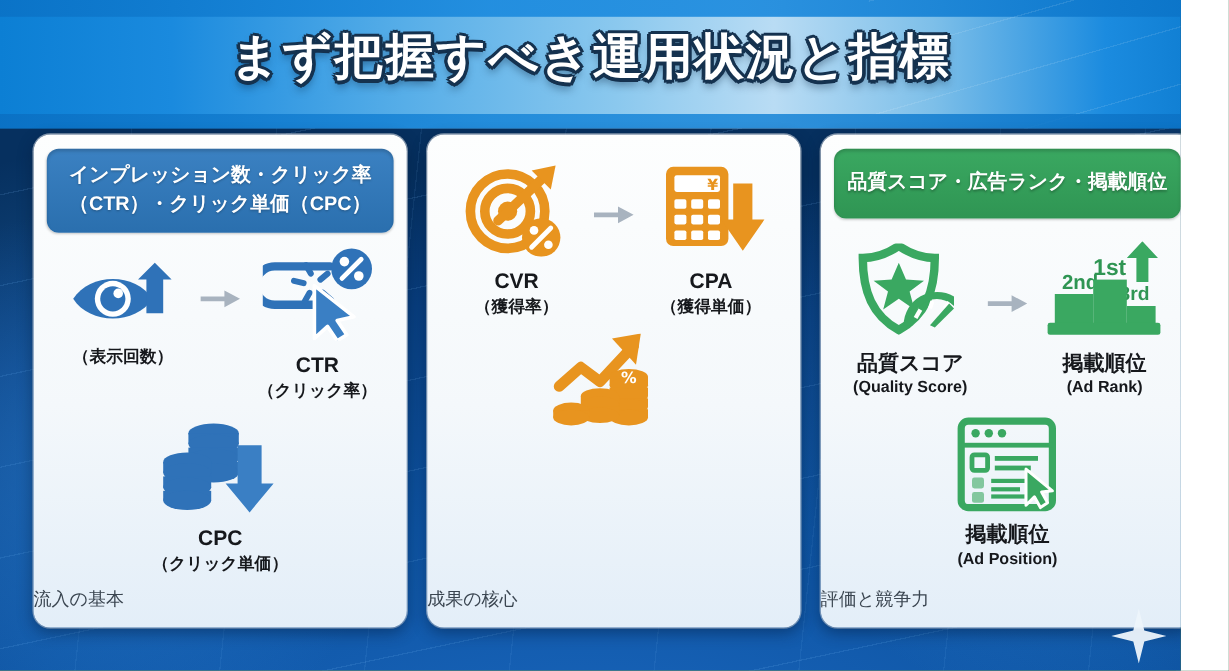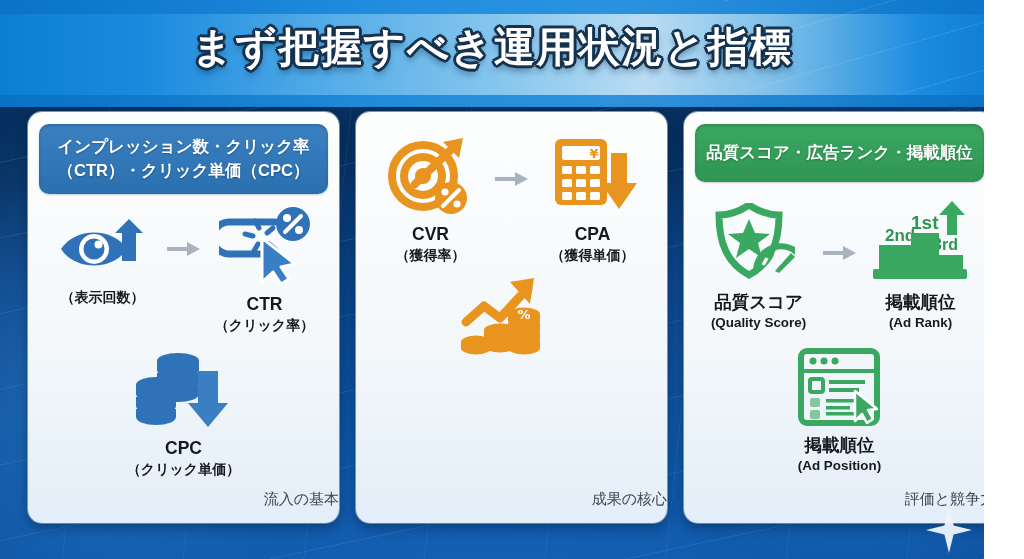--- a/index.html
+++ b/index.html
@@ -126,21 +126,21 @@
   .arrow-wrap { padding-top: 38px; width: 36px; display:flex; justify-content:center; }
 
   .row-bottom {
     margin-top: 14px; text-align: center; width: 100%;
     display: flex; flex-direction: column; align-items: center;
   }
   .row-bottom .icon-box { height: 84px; }
 
   .card-footer {
     position: absolute; left: 0; right: 0; bottom: 14px;
-    text-align: right;
+    text-align: left;
     font-size: 15px; color: #3a4550; font-weight: 400;
   }
 
   
   .sparkle {
     position: absolute; right: 12px; bottom: 6px;
     width: 46px; height: 46px;
     background: #eef5fb;
     clip-path: polygon(50% 0%, 60% 40%, 100% 50%, 60% 60%, 50% 100%, 40% 60%, 0% 50%, 40% 40%);
     filter: drop-shadow(0 0 6px rgba(210,235,255,.7));

